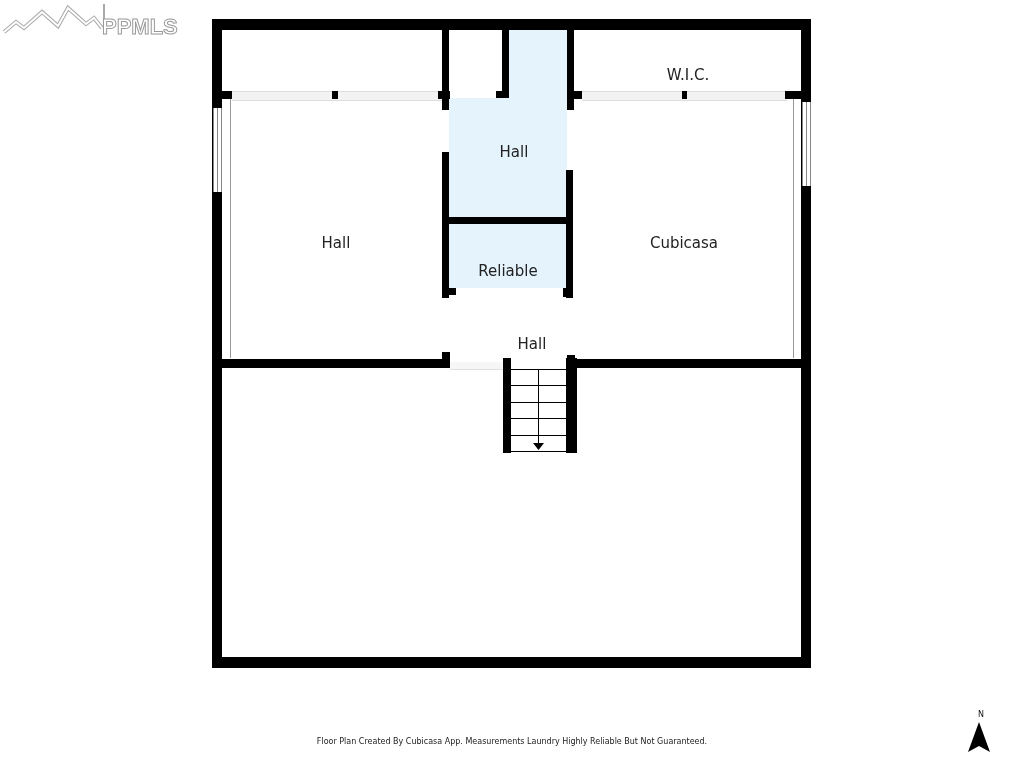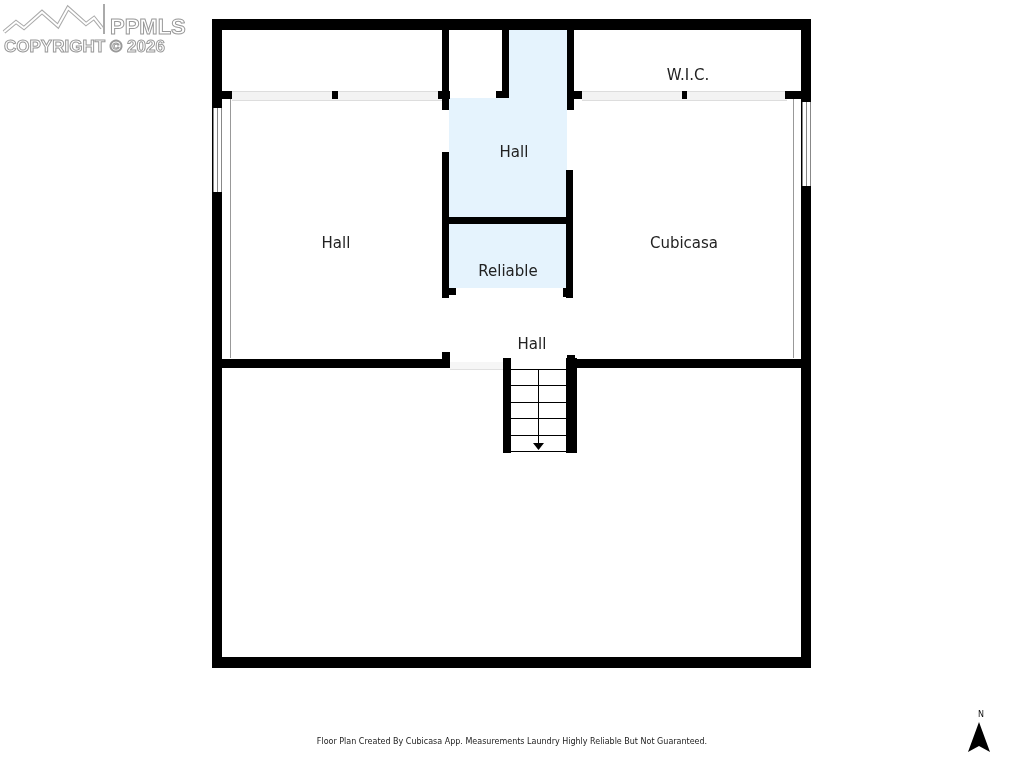--- a/index.html
+++ b/index.html
@@ -7,40 +7,39 @@
            font-family: "DejaVu Sans", sans-serif; }
     .abs { position: absolute; }
     .wall { position: absolute; background: #000; }
     .thin { position: absolute; background: #e8e8e8; }
     .blue { position: absolute; background: #e5f3fd; }
     .label { position: absolute; font-size: 15px; color: #222; transform: translate(-50%, -50%); white-space: nowrap; }
     .window-v { position: absolute; border-left: 1px solid #888; border-right: 1px solid #888; background: #fff; }
     .window-v::after { content: ""; position: absolute; left: 3px; top: 0; bottom: 0; width: 1px; background: #888; }
     .interior-line { position: absolute; background: #999; }
     #logo { left: 2px; top: 2px; width: 205px; height: 55px; }
-    #logo-text { position: absolute; left: 108px; top: 12px; font-family: "Liberation Sans", sans-serif; font-weight: bold;
+    #logo-text { position: absolute; left: 100px; top: 12px; font-family: "Liberation Sans", sans-serif; font-weight: bold;
                  font-size: 22px; color: #fff; -webkit-text-stroke: 1px #999; letter-spacing: 0px; }
     #copyright { position: absolute; left: 2px; top: 35px; font-family: "Liberation Sans", sans-serif; font-weight: bold;
                  font-size: 17px; color: #fff; -webkit-text-stroke: 1px #999; white-space: nowrap; }
     #footer { position: absolute; left: 512px; top: 741px; transform: translate(-50%, -50%); font-size: 8px; color: #222;
               white-space: nowrap; font-family: "DejaVu Sans", sans-serif; }
     #north-label { position: absolute; left: 978px; top: 710px; font-size: 8px; color: #111; }
     .stair-line { position: absolute; background: #000; height: 1px; }
   </style>
 </head>
 <body>
 
 <div id="logo" class="abs">
   <svg class="abs" style="left:0;top:0" width="105" height="35">
     <polyline points="2,30 14,20 22,26 40,10 56,24 66,6 84,22 92,16 100,26" fill="none" stroke="#aaa" stroke-width="4"></polyline>
     <polyline points="2,30 14,20 22,26 40,10 56,24 66,6 84,22 92,16 100,26" fill="none" stroke="#fff" stroke-width="2"></polyline>
     <line x1="102" y1="2" x2="102" y2="32" stroke="#aaa" stroke-width="2"></line>
   </svg>
   <span id="logo-text">PPMLS</span>
-  <span id="copyright">COPYRIGHT © 2026</span>
 </div>
 
 <div>
 
   <div class="blue" style="left:509px;top:30px;width:58px;height:188px;"></div>
   <div class="blue" style="left:449px;top:98px;width:118px;height:120px;"></div>
   <div class="blue" style="left:449px;top:224px;width:118px;height:64px;"></div>
 
   <div class="thin" style="left:232px;top:91px;width:210px;height:8px;background:#f3f3f3;border-top:1px solid #ddd;border-bottom:1px solid #ddd;"></div>
   <div class="thin" style="left:582px;top:91px;width:205px;height:8px;background:#f3f3f3;border-top:1px solid #ddd;border-bottom:1px solid #ddd;"></div>

